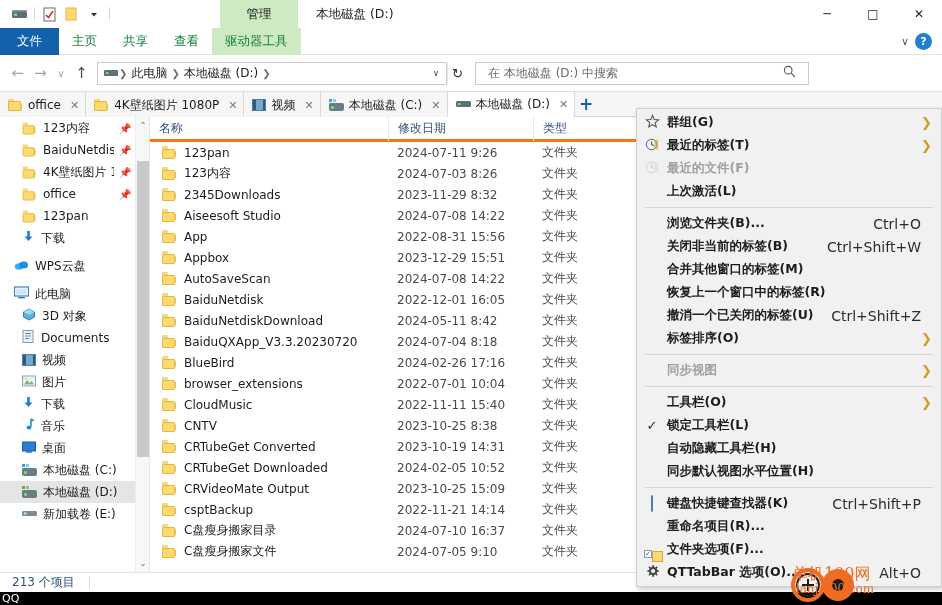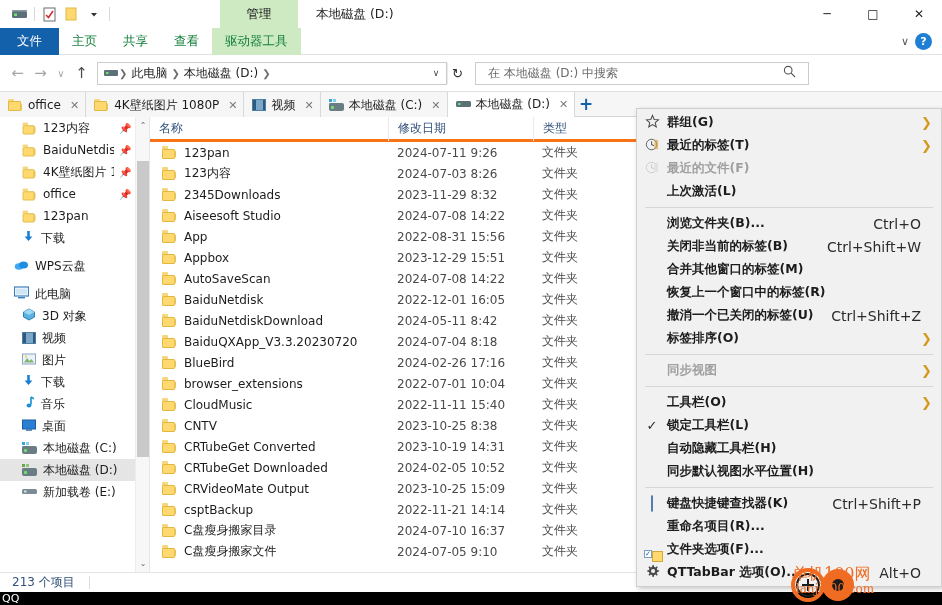--- a/index.html
+++ b/index.html
@@ -494,20 +494,31 @@
         <div class="navitem indent1">
           <span>
             <svg width="14" height="13" viewBox="0 0 14 13">
                 <path d="M7 1 L12.5 4 L12.5 9 L7 12 L1.5 9 L1.5 4 Z" fill="#5ab0e0" stroke="#2a7fb8"></path>
                 <path d="M7 1 L12.5 4 L7 7 L1.5 4 Z" fill="#9ed8f2"></path>
               </svg>
           </span>
           <span class="navlabel">3D 对象</span>
         </div>
         <div class="navitem indent1">
+          <span>
+            <svg width="13" height="13" viewBox="0 0 13 13">
+                <rect x="1" y="0.5" width="10" height="12" fill="#eef4fa" stroke="#7e9ab5"></rect>
+                <rect x="3" y="3" width="6" height="1" fill="#5f85ad"></rect>
+                <rect x="3" y="5.5" width="6" height="1" fill="#5f85ad"></rect>
+                <rect x="3" y="8" width="4" height="1" fill="#5f85ad"></rect>
+              </svg>
+          </span>
+          <span class="navlabel">Documents</span>
+        </div>
+        <div class="navitem indent1">
           <span class="vico"></span>
           <span class="navlabel">视频</span>
         </div>
         <div class="navitem indent1">
           <span>
             <svg width="14" height="12" viewBox="0 0 14 12">
                 <rect x="0.5" y="1" width="13" height="10" fill="#e8f2fa" stroke="#8aa7c0"></rect>
                 <path d="M2 9.5 L5 5 L7.5 8 L9.5 6 L12 9.5 Z" fill="#84b46e"></path>
                 <circle cx="4" cy="3.5" r="1.2" fill="#f2d46a"></circle>
               </svg>

